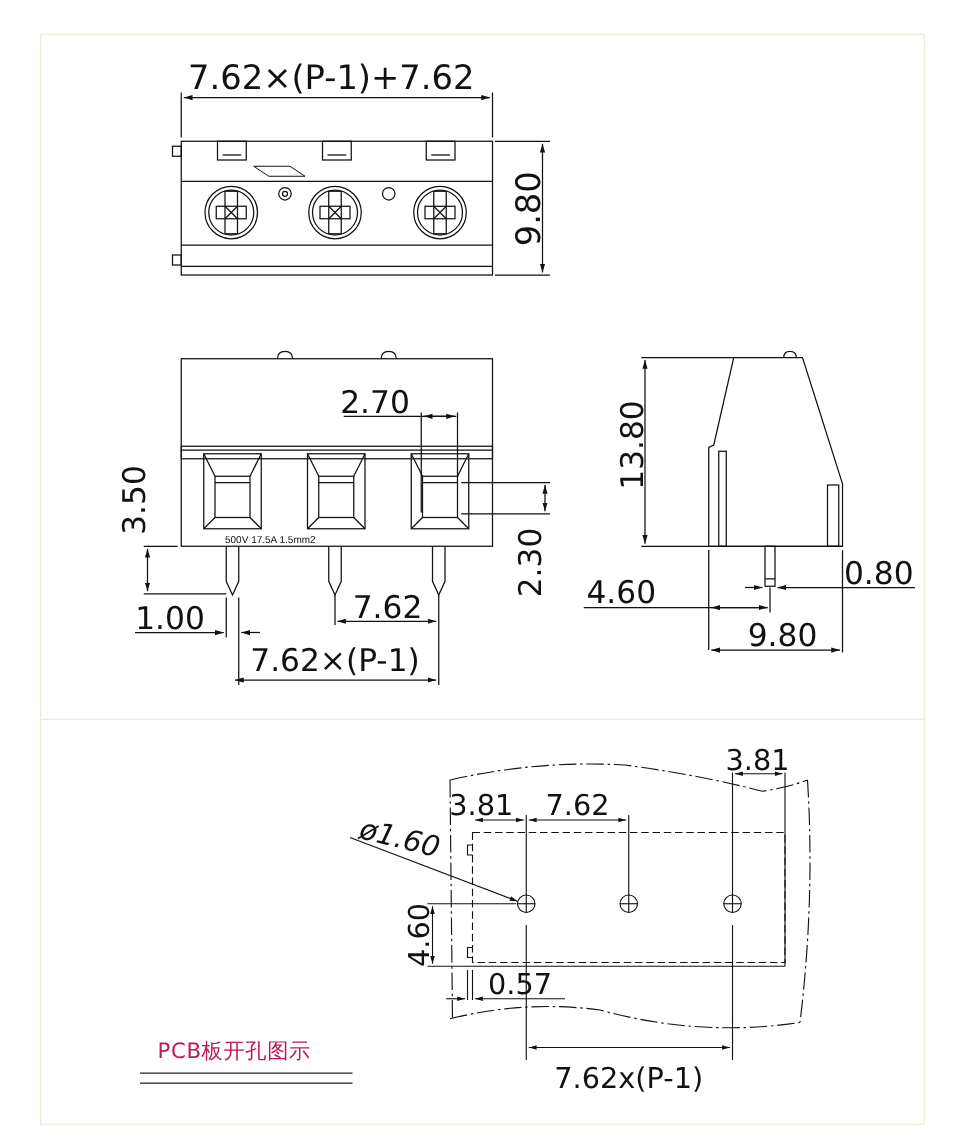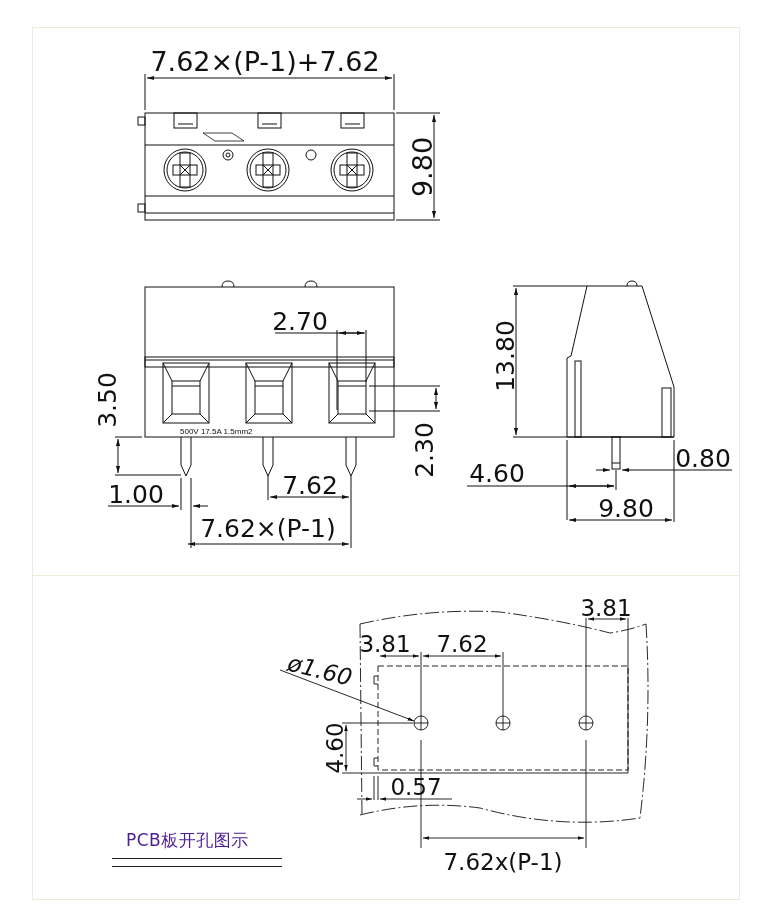--- a/index.html
+++ b/index.html
@@ -1,21 +1,21 @@
 <!DOCTYPE html>
 <html><head>
 <meta charset="utf-8">
 <style>
   html,body{margin:0;padding:0;background:#ffffff;}
   body{width:765px;height:917px;position:relative;overflow:hidden;font-family:"DejaVu Sans","Liberation Sans",sans-serif;}
   .frame{position:absolute;left:32px;top:27px;width:708px;height:873px;border:1px solid #ecebdc;box-sizing:border-box;}
   .divider{position:absolute;left:32px;top:575px;width:708px;height:0;border-top:1px solid #ecebdc;}
   svg{position:absolute;left:0;top:0;}
   .dim{font-family:"DejaVu Sans","Liberation Sans",sans-serif;fill:#111;}
-  .pcb-title{position:absolute;left:126px;top:829px;font-size:17px;color:#4c1d95;font-family:"DejaVu Sans","Liberation Sans",sans-serif;letter-spacing:0.5px;}
+  .pcb-title{position:absolute;left:126px;top:829px;font-size:17px;color:#be185d;font-family:"DejaVu Sans","Liberation Sans",sans-serif;letter-spacing:0.5px;}
   .pcb-ul{position:absolute;left:112px;height:0;border-top:1px solid #222;width:170px;}
 </style>
 </head>
 <body>
 
 <div class="frame"></div>
 <div class="divider"></div>
 
 <svg width="765" height="917" viewBox="0 0 765 917">
   <defs>

